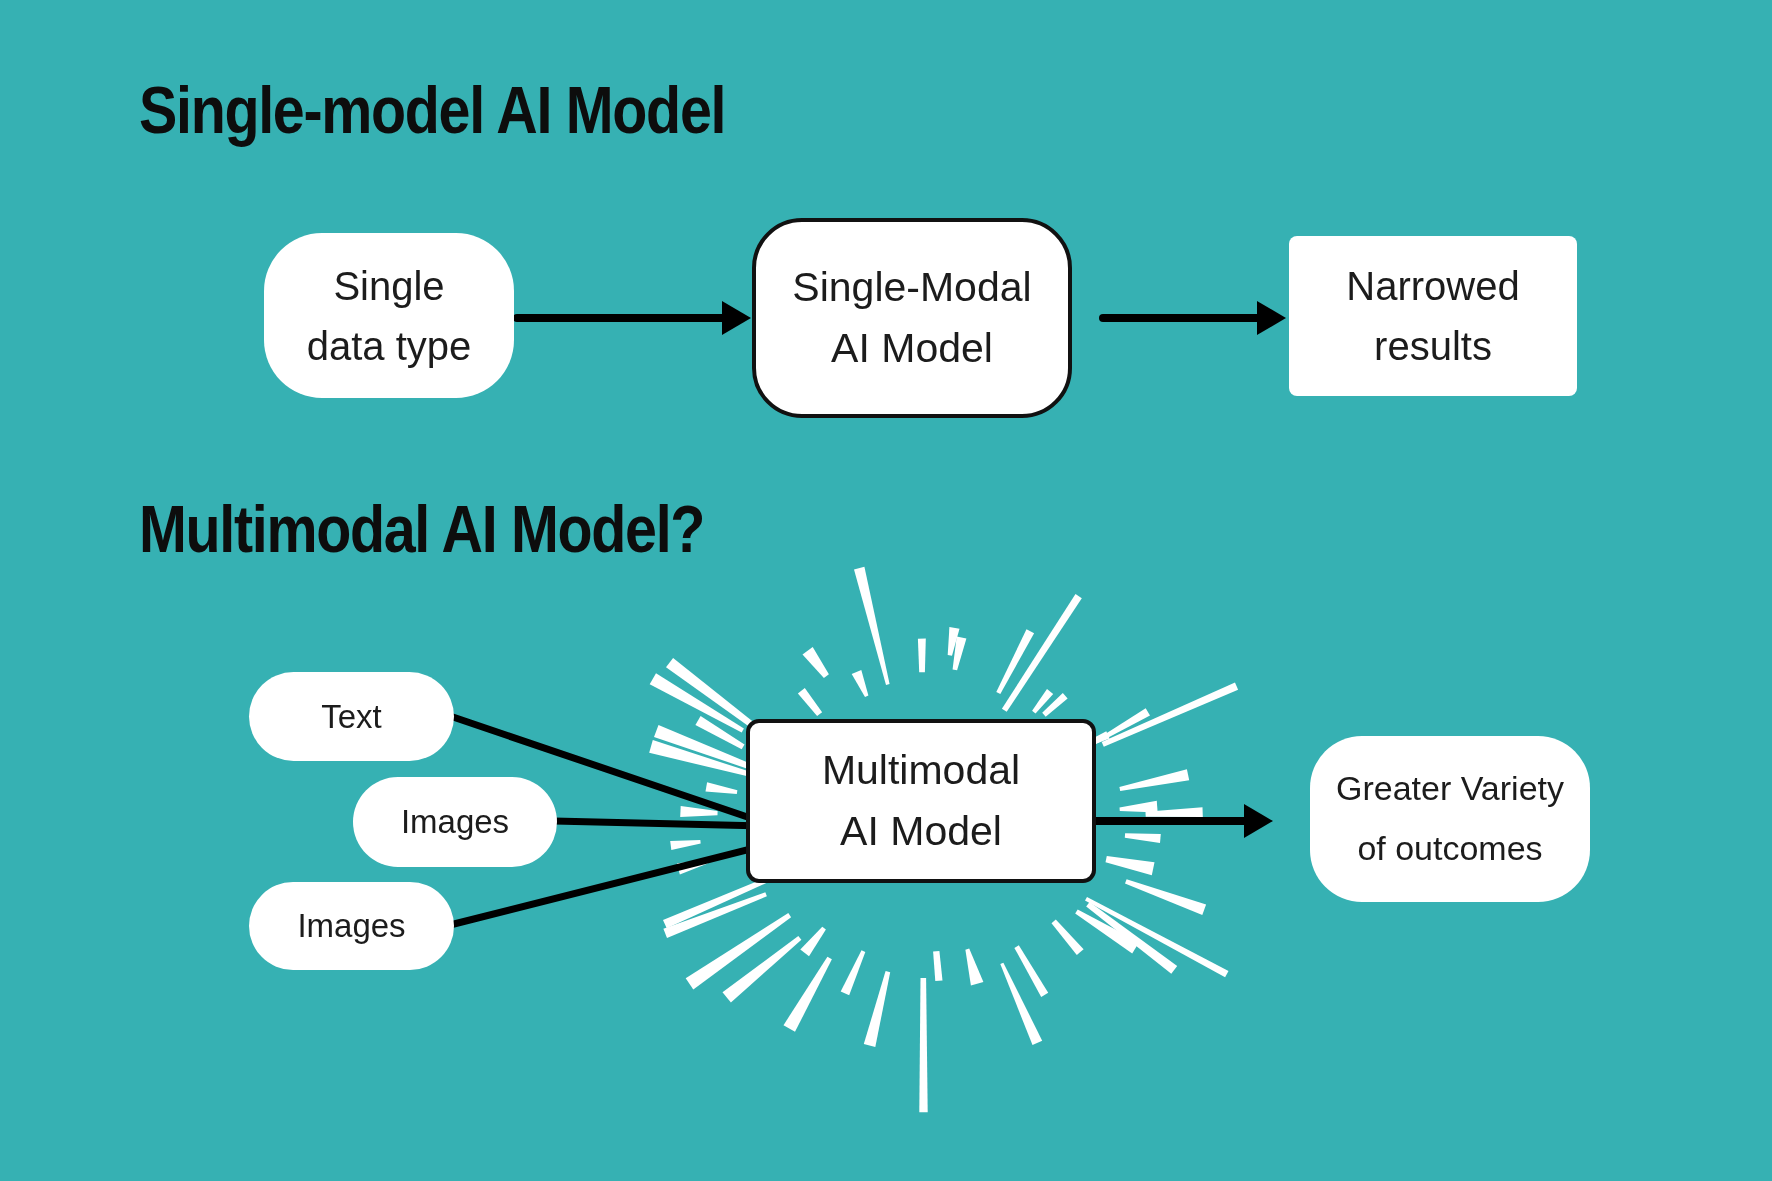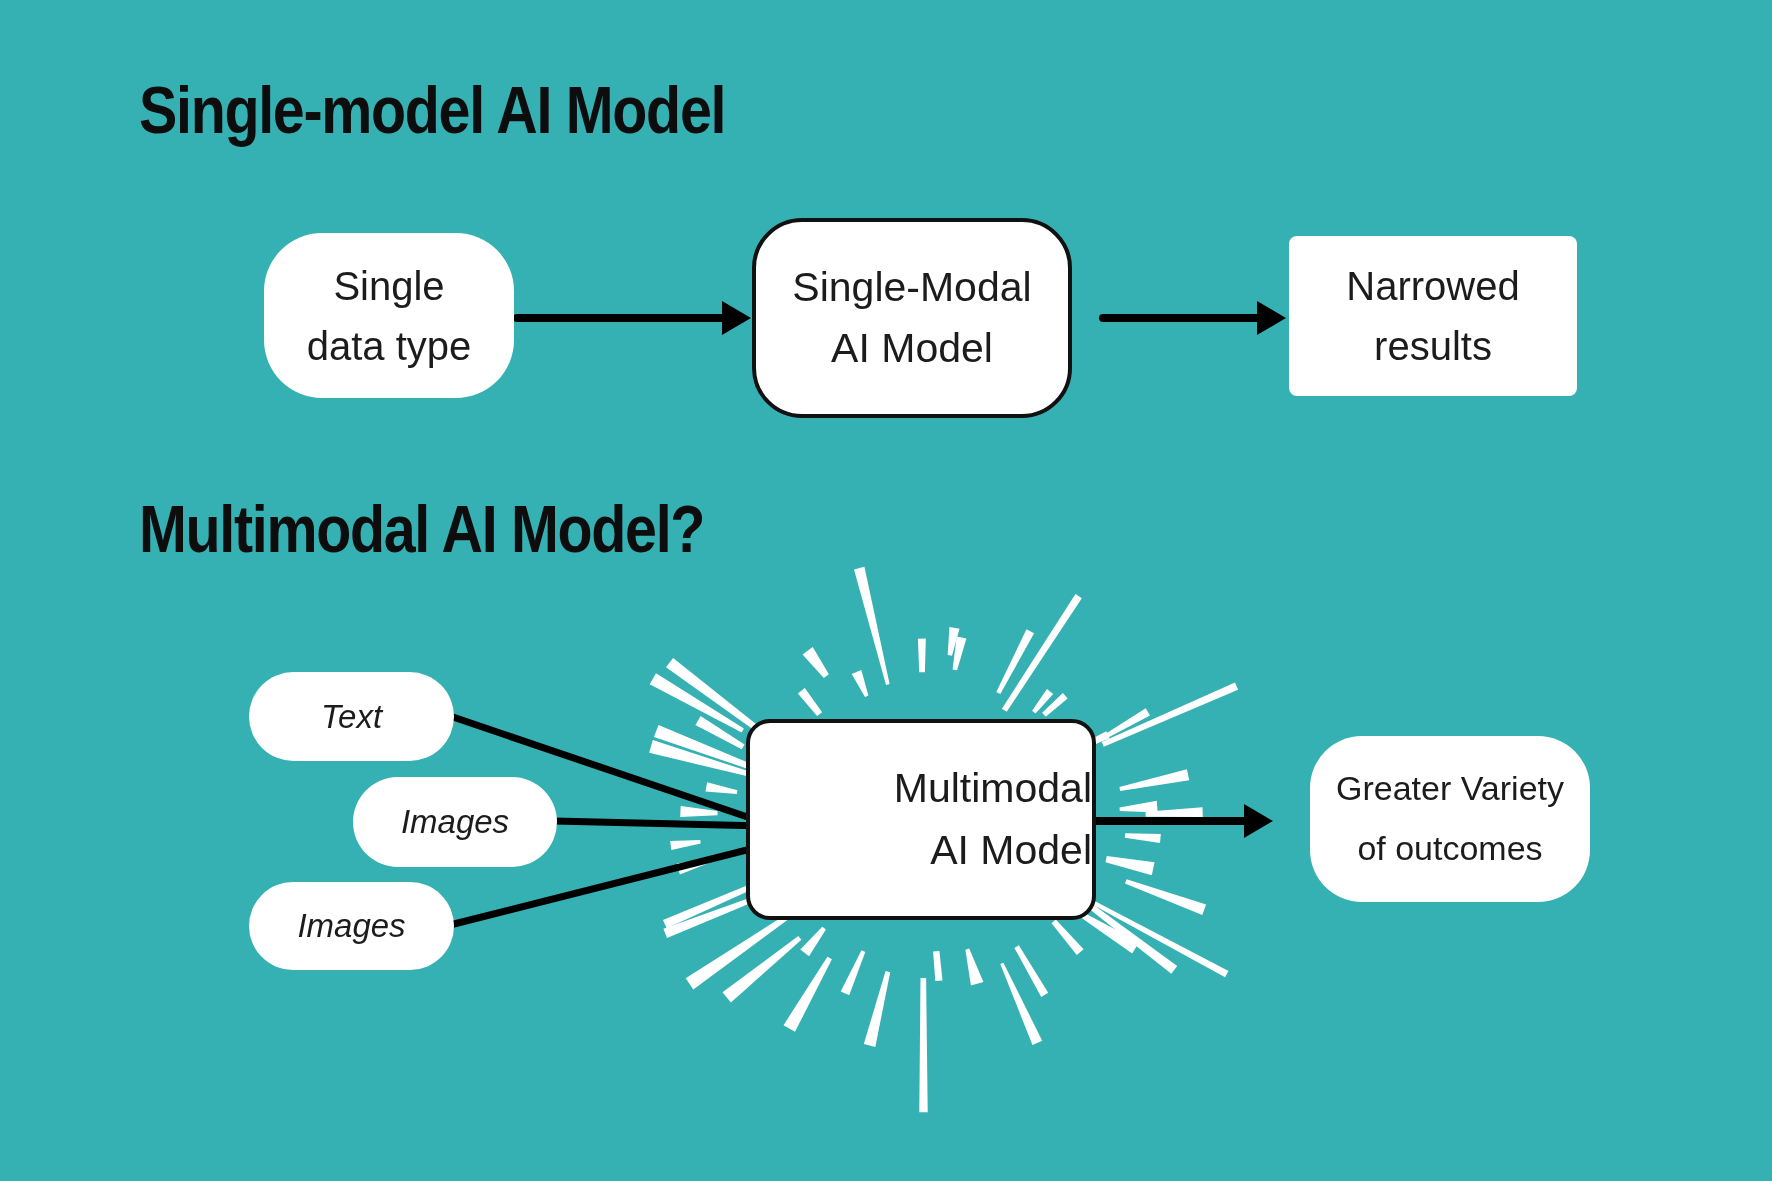--- a/index.html
+++ b/index.html
@@ -31,33 +31,33 @@
     background:#ffffff;
     color:#1c1c1c;
     display:flex;
     flex-direction:column;
     align-items:center;
     justify-content:center;
     text-align:center;
   }
   .node .ln{display:block;white-space:nowrap;}
   .side{font-size:40px;line-height:1.2;gap:12px;}
-  .pill{font-size:33px;line-height:1.2;font-style:italic;}
+  .pill{font-size:33px;line-height:1.2;}
   .model{
     font-size:41px;line-height:1.5;
     border:4px solid #111111;
   }
   
   #node-single-input   {left:238px;  top:233px; width:250px; height:165px; border-radius:58px;}
   #node-single-model   {left:726px;  top:218px; width:320px; height:200px; border-radius:50px;}
   #node-single-output  {left:1263px; top:236px; width:288px; height:160px; border-radius:8px;}
   #node-text           {left:223px;  top:672px; width:205px; height:89px;  border-radius:45px;}
   #node-images         {left:327px;  top:777px; width:204px; height:90px;  border-radius:45px;align-items:center;}
   #node-charts         {left:223px;  top:882px; width:205px; height:88px;  border-radius:44px;}
-  #node-multi-model    {left:720px;  top:719px; width:350px; height:201px; border-radius:24px;align-items:flex-end;}
+  #node-multi-model    {left:720px;  top:719px; width:350px; height:164px; border-radius:13px;}
   #node-multi-output   {left:1284px; top:736px; width:280px; height:166px; border-radius:52px;}
   #heading-single{left:113px; top:77px;}
   #heading-multi {left:113px; top:496px;}
 </style>
 </head>
 <body style="background: rgb(54, 177, 179);">
 
 <div class="canvas" style="background: rgb(54, 177, 179);">
 
   <svg class="layer" viewBox="0 0 1772 1181" aria-hidden="true">

